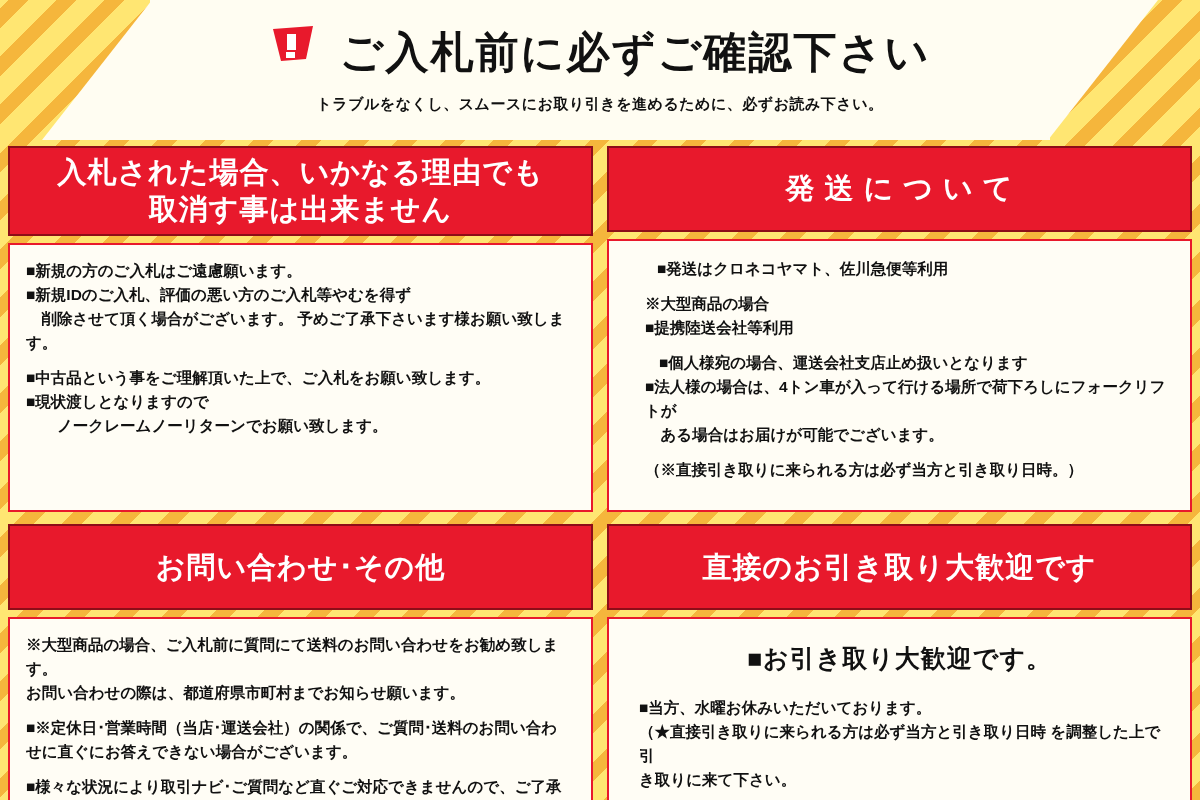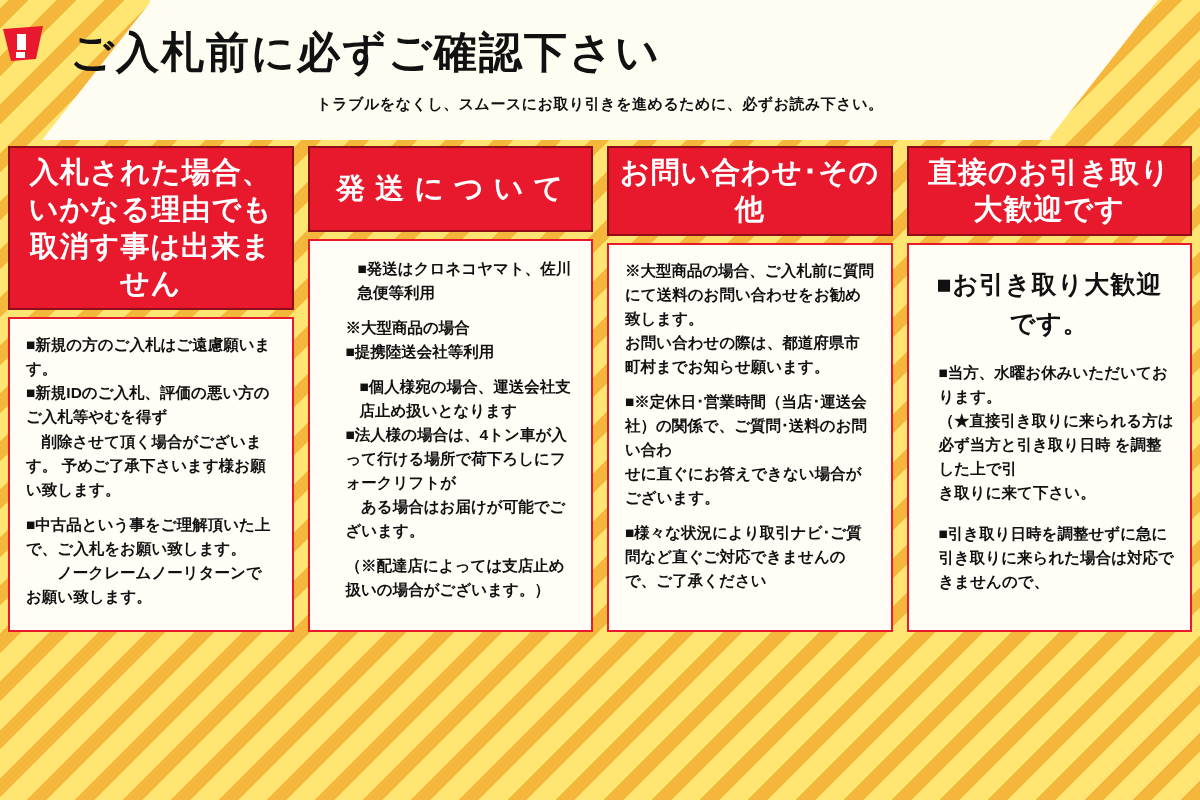--- a/index.html
+++ b/index.html
@@ -52,21 +52,21 @@
     width: 110px;
     background: #fffdf2;
   }
   .header-inner::before { left: -108px; clip-path: polygon(100% 0, 100% 100%, 0 100%); }
   .header-inner::after  { right: -108px; clip-path: polygon(0 0, 100% 0, 0 100%); }
 
   .header-title {
     position: absolute;
     top: 24px;
     left: 0; right: 0;
-    text-align: left;
+    text-align: center;
     font-size: 43px;
     font-weight: bold;
     letter-spacing: 2px;
     color: #111;
     white-space: nowrap;
   }
 
   .bang {
     display: inline-block;
     width: 46px;
@@ -96,21 +96,21 @@
   }
 
   
   .grid {
     position: absolute;
     top: 146px;
     left: 8px;
     right: 8px;
     bottom: 6px;
     display: grid;
-    grid-template-columns: 1fr 1fr 1fr 1fr;
+    grid-template-columns: 1fr 1fr;
     grid-template-rows: 1fr 1fr;
     column-gap: 14px;
     row-gap: 12px;
   }
 
   .panel {
     display: flex;
     flex-direction: column;
   }
 
@@ -195,20 +195,21 @@
         </div>
       </div>
       <div class="panel-body">
         <div class="blk">
           <div class="ln">■新規の方のご入札はご遠慮願います。</div>
           <div class="ln">■新規IDのご入札、評価の悪い方のご入札等やむを得ず</div>
           <div class="ln">　削除させて頂く場合がございます。 予めご了承下さいます様お願い致します。</div>
         </div>
         <div class="blk">
           <div class="ln">■中古品という事をご理解頂いた上で、ご入札をお願い致します。</div>
+          <div class="ln">■現状渡しとなりますので</div>
           <div class="ln">　　ノークレームノーリターンでお願い致します。</div>
         </div>
       </div>
     </div>
 
     <div class="panel">
       <div class="panel-head">
         <div>発 送 に つ い て</div>
       </div>
       <div class="panel-body center-pad">
@@ -218,21 +219,21 @@
         <div class="blk indent">
           <div class="ln">※大型商品の場合</div>
           <div class="ln">■提携陸送会社等利用</div>
         </div>
         <div class="blk indent">
           <div class="ln indent">■個人様宛の場合、運送会社支店止め扱いとなります</div>
           <div class="ln">■法人様の場合は、4トン車が入って行ける場所で荷下ろしにフォークリフトが</div>
           <div class="ln">　ある場合はお届けが可能でございます。</div>
         </div>
         <div class="blk indent">
-          <div class="ln">（※配達店によっては支店止め扱いの場合がございます。）</div>
+          <div class="ln">（※直接引き取りに来られる方は必ず当方と引き取り日時。）</div>
         </div>
       </div>
     </div>
 
     <div class="panel">
       <div class="panel-head">
         <div>お問い合わせ･その他</div>
       </div>
       <div class="panel-body">
         <div class="blk">

